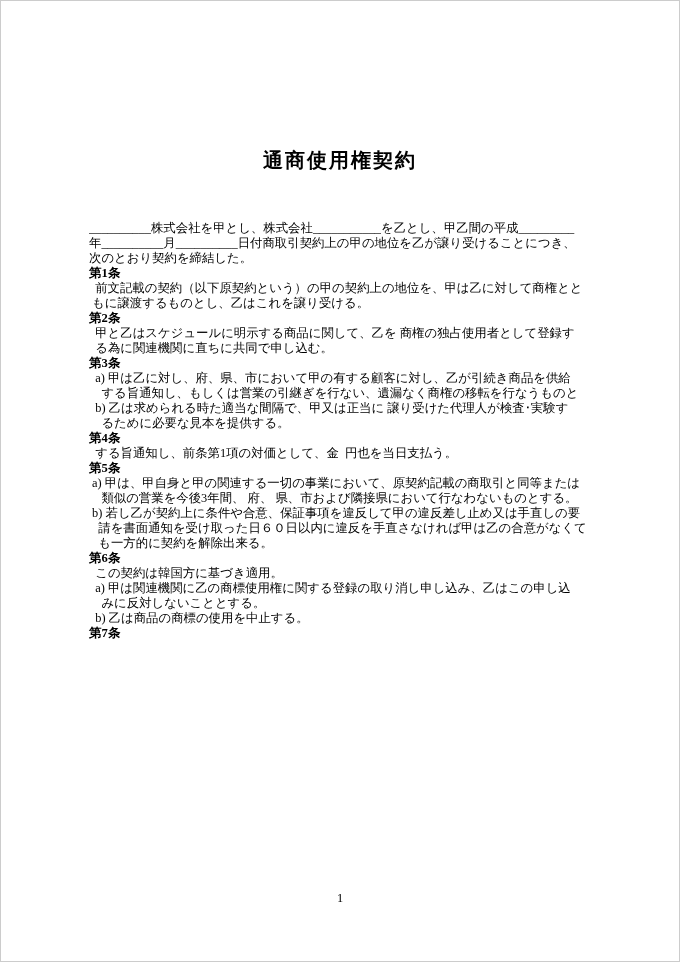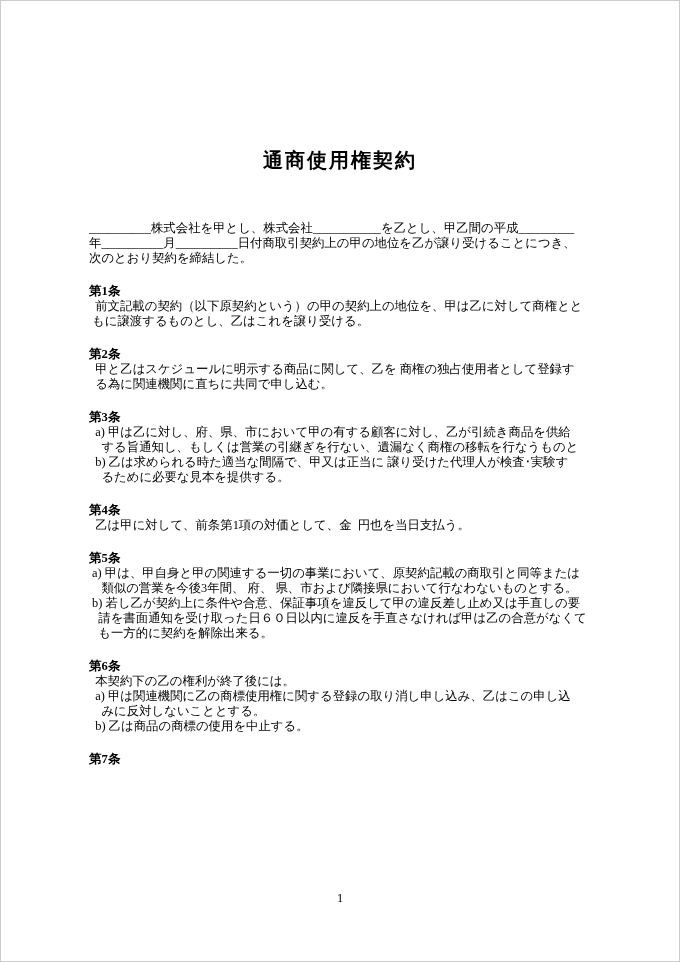--- a/index.html
+++ b/index.html
@@ -31,21 +31,21 @@
   .preamble {
     margin-top: 47px;
   }
   .line {
     white-space: pre;
     font-size: 12.4px;
     line-height: 15px;
     overflow: hidden;
   }
   .article {
-    margin-top: 18px;
+    margin-top: 0;
   }
   .art-heading {
     font-size: 12.6px;
     font-weight: 700;
     line-height: 15px;
     white-space: pre;
   }
   .page-number {
     position: absolute;
     left: 0;
@@ -84,35 +84,35 @@
     <section class="article">
       <div class="art-heading">第3条</div>
       <div class="line">  a) 甲は乙に対し、府、県、市において甲の有する顧客に対し、乙が引続き商品を供給</div>
       <div class="line">    する旨通知し、もしくは営業の引継ぎを行ない、遺漏なく商権の移転を行なうものと</div>
       <div class="line">  b) 乙は求められる時た適当な間隔で、甲又は正当に 譲り受けた代理人が検査･実験す</div>
       <div class="line">    るために必要な見本を提供する。</div>
     </section>
 
     <section class="article">
       <div class="art-heading">第4条</div>
-      <div class="line">  乙は甲に対して、前条第1項の対価として、金  円也を当日支払う。</div>
+      <div class="line">  する旨通知し、前条第1項の対価として、金  円也を当日支払う。</div>
     </section>
 
     <section class="article">
       <div class="art-heading">第5条</div>
       <div class="line"> a) 甲は、甲自身と甲の関連する一切の事業において、原契約記載の商取引と同等または</div>
       <div class="line">    類似の営業を今後3年間、 府、 県、市および隣接県において行なわないものとする。</div>
       <div class="line"> b) 若し乙が契約上に条件や合意、保証事項を違反して甲の違反差し止め又は手直しの要</div>
       <div class="line">   請を書面通知を受け取った日６０日以内に違反を手直さなければ甲は乙の合意がなくて</div>
       <div class="line">   も一方的に契約を解除出来る。</div>
     </section>
 
     <section class="article">
       <div class="art-heading">第6条</div>
-      <div class="line">  本契約下の乙の権利が終了後には。</div>
+      <div class="line">  この契約は韓国方に基づき適用。</div>
       <div class="line">  a) 甲は関連機関に乙の商標使用権に関する登録の取り消し申し込み、乙はこの申し込</div>
       <div class="line">    みに反対しないこととする。</div>
       <div class="line">  b) 乙は商品の商標の使用を中止する。</div>
     </section>
 
     <section class="article">
       <div class="art-heading">第7条</div>
     </section>
 
   </div>

